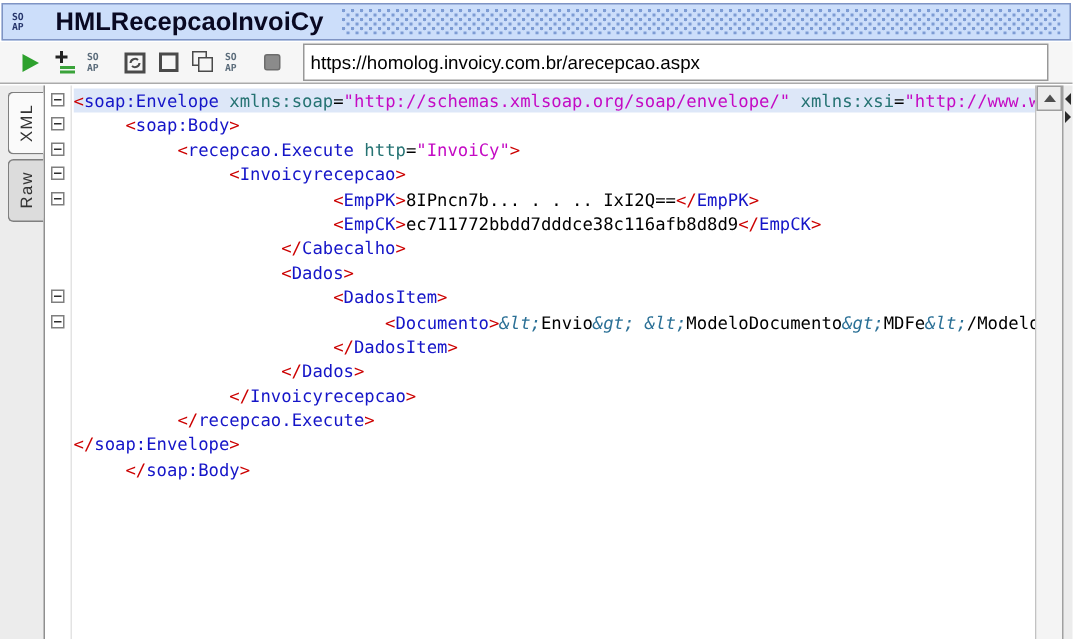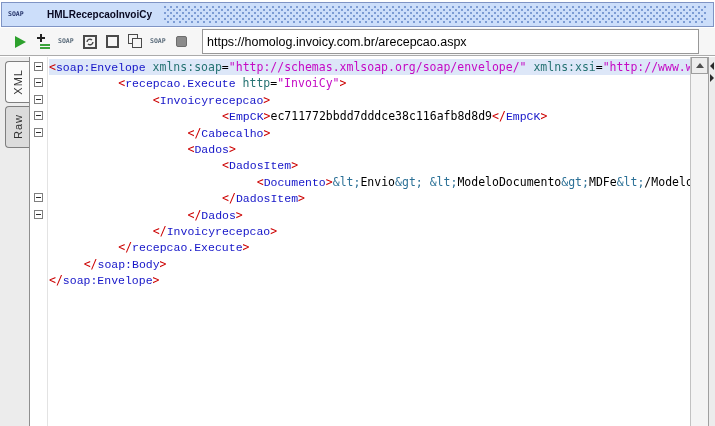--- a/index.html
+++ b/index.html
@@ -4,24 +4,24 @@
 <style>
   * { margin:0; padding:0; box-sizing:border-box; }
   html,body { width:715px; height:426px; overflow:hidden; background:#fff;
     font-family:"Liberation Sans", sans-serif; }
   .frame { position:absolute; inset:0; background:#fff; }
 
   
   .titlebar { position:absolute; top:2px; left:1px; right:1px; height:25px;
     background:var(--titlebar-bg); border:1px solid #7f94c4;
     display:flex; align-items:center; padding-left:6px; }
-  .soap-glyph { width:17px; display:flex; flex-direction:row; line-height:7px;
+  .soap-glyph { width:17px; display:flex; flex-direction:column; line-height:7px;
     font-family:"DejaVu Sans Mono", monospace; font-size:6.5px; font-weight:bold; }
   .titlebar .soap-glyph { color:#26356b; }
-  .win-title { margin-left:22px; font-size:10px; font-weight:bold; color:#090922; white-space:nowrap; }
+  .win-title { margin-left:12px; font-size:17px; font-weight:bold; color:#090922; white-space:nowrap; }
   .bumps { flex:1; height:17px; margin:0 6px 0 12px;
     background-image:
       radial-gradient(circle at 1px 1px, var(--titlebar-dots) 1px, transparent 1.4px),
       radial-gradient(circle at 1px 1px, var(--titlebar-dots) 1px, transparent 1.4px);
     background-size:6px 6px, 6px 6px; background-position:0 0, 3px 3px; }
 
   
   .toolbar { position:absolute; top:28px; left:0; right:0; height:28px; background:#f6f6f6;
     border-bottom:1px solid #ababab; display:flex; align-items:center; padding-left:10px; }
   .tbtn { width:21px; height:21px; margin-right:2px; display:flex; align-items:center;
@@ -63,24 +63,24 @@
     border:1px solid #7f7f7f; }
   .fold-box::before { content:""; position:absolute; left:1px; right:1px; top:3px;
     border-top:1px solid #2e2e2e; }
 
   .editor { position:absolute; left:49px; top:0; bottom:0; right:25px; overflow:hidden;
     background:#fff; padding-top:2px; cursor:text; }
   .code-line { height:16.4px; line-height:16.4px; white-space:pre;
     font-family:"DejaVu Sans Mono", monospace; font-size:11.5px; color:var(--tok-text); }
   .code-line.hl { background:var(--current-line); }
   .tk-d { color:var(--tok-delimiter); }
-  .tk-t { color:var(--tok-tag);font-family:Liberation Mono, monospace; }
+  .tk-t { color:var(--tok-tag); }
   .tk-a { color:var(--tok-attr);text-align:center; }
   .tk-v { color:var(--tok-value); }
-  .tk-e { color:var(--tok-entity); }
+  .tk-e { color:var(--tok-entity);font-style:italic; }
   .tk-c, .tk-p { color:var(--tok-text); }
 
   .vscroll { position:absolute; right:7px; top:0; bottom:0; width:18px; background:#f1f1f1;
     border-left:1px solid #c2c2c2; }
   .vscroll-up { position:absolute; top:0; left:0; right:0; height:17px; background:#ededed;
     border:1px solid #9e9e9e; display:flex; align-items:center; justify-content:center; }
   .up-tri { width:0; height:0; border-bottom:5px solid #4f4f4f;
     border-left:4.5px solid transparent; border-right:4.5px solid transparent; }
   .vscroll-track { position:absolute; top:17px; bottom:0; left:0; right:0; background:#f4f4f4; }
 
@@ -168,33 +168,35 @@
         <div class="fold-box" style="top: 21.4px;"></div>
         <div class="fold-box" style="top: 37.8px;"></div>
         <div class="fold-box" style="top: 54.2px;"></div>
         <div class="fold-box" style="top: 70.6px;"></div>
         <div class="fold-box" style="top: 136.2px;"></div>
         <div class="fold-box" style="top: 152.6px;"></div>
       </div>
 
     <div class="editor">
         <div class="code-line hl"><span></span><span class="tk-d">&lt;</span><span class="tk-t">soap:Envelope</span><span class="tk-p"> </span><span class="tk-a">xmlns:soap</span><span class="tk-p">=</span><span class="tk-v">"http://schemas.xmlsoap.org/soap/envelope/"</span><span class="tk-p"> </span><span class="tk-a">xmlns:xsi</span><span class="tk-p">=</span><span class="tk-v">"http://www.w3</span></div>
+        <div class="code-line"><span>     </span><span class="tk-d">&lt;</span><span class="tk-t">soap:Body</span><span class="tk-d">&gt;</span></div>
         <div class="code-line"><span>          </span><span class="tk-d">&lt;</span><span class="tk-t">recepcao.Execute</span><span class="tk-p"> </span><span class="tk-a">http</span><span class="tk-p">=</span><span class="tk-v">"InvoiCy"</span><span class="tk-d">&gt;</span></div>
         <div class="code-line"><span>               </span><span class="tk-d">&lt;</span><span class="tk-t">Invoicyrecepcao</span><span class="tk-d">&gt;</span></div>
+        <div class="code-line"><span>                         </span><span class="tk-d">&lt;</span><span class="tk-t">EmpPK</span><span class="tk-d">&gt;</span><span class="tk-c">8IPncn7b... . . .. IxI2Q==</span><span class="tk-d">&lt;/</span><span class="tk-t">EmpPK</span><span class="tk-d">&gt;</span></div>
         <div class="code-line"><span>                         </span><span class="tk-d">&lt;</span><span class="tk-t">EmpCK</span><span class="tk-d">&gt;</span><span class="tk-c">ec711772bbdd7dddce38c116afb8d8d9</span><span class="tk-d">&lt;/</span><span class="tk-t">EmpCK</span><span class="tk-d">&gt;</span></div>
         <div class="code-line"><span>                    </span><span class="tk-d">&lt;/</span><span class="tk-t">Cabecalho</span><span class="tk-d">&gt;</span></div>
         <div class="code-line"><span>                    </span><span class="tk-d">&lt;</span><span class="tk-t">Dados</span><span class="tk-d">&gt;</span></div>
         <div class="code-line"><span>                         </span><span class="tk-d">&lt;</span><span class="tk-t">DadosItem</span><span class="tk-d">&gt;</span></div>
         <div class="code-line"><span>                              </span><span class="tk-d">&lt;</span><span class="tk-t">Documento</span><span class="tk-d">&gt;</span><span class="tk-e">&amp;lt;</span><span class="tk-c">Envio</span><span class="tk-e">&amp;gt;</span><span class="tk-c"> </span><span class="tk-e">&amp;lt;</span><span class="tk-c">ModeloDocumento</span><span class="tk-e">&amp;gt;</span><span class="tk-c">MDFe</span><span class="tk-e">&amp;lt;</span><span class="tk-c">/ModeloDocumento</span></div>
         <div class="code-line"><span>                         </span><span class="tk-d">&lt;/</span><span class="tk-t">DadosItem</span><span class="tk-d">&gt;</span></div>
         <div class="code-line"><span>                    </span><span class="tk-d">&lt;/</span><span class="tk-t">Dados</span><span class="tk-d">&gt;</span></div>
         <div class="code-line"><span>               </span><span class="tk-d">&lt;/</span><span class="tk-t">Invoicyrecepcao</span><span class="tk-d">&gt;</span></div>
         <div class="code-line"><span>          </span><span class="tk-d">&lt;/</span><span class="tk-t">recepcao.Execute</span><span class="tk-d">&gt;</span></div>
+        <div class="code-line"><span></span><span class="tk-d">&lt;/</span><span class="tk-t">soap:Envelope</span><span class="tk-d">&gt;</span></div>
         <div class="code-line"><span>     </span><span class="tk-d">&lt;/</span><span class="tk-t">soap:Body</span><span class="tk-d">&gt;</span></div>
-        <div class="code-line"><span></span><span class="tk-d">&lt;/</span><span class="tk-t">soap:Envelope</span><span class="tk-d">&gt;</span></div>
       </div>
 
     <div class="vscroll">
       <div class="vscroll-up">
         <span class="up-tri"></span>
       </div>
       <div class="vscroll-track"></div>
     </div>
 
     <div class="divider">

